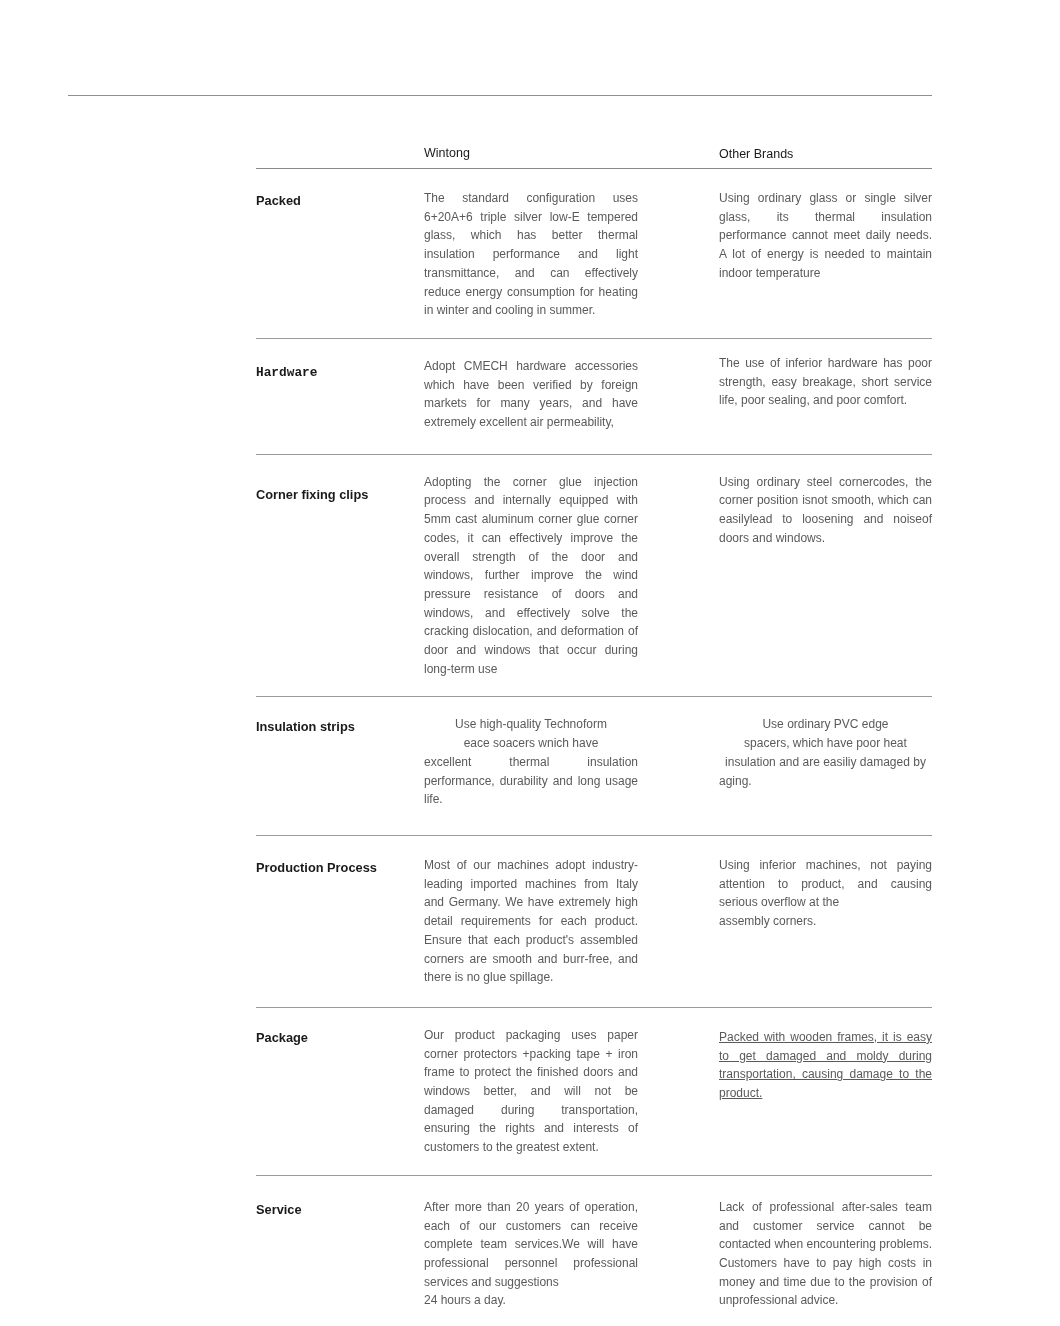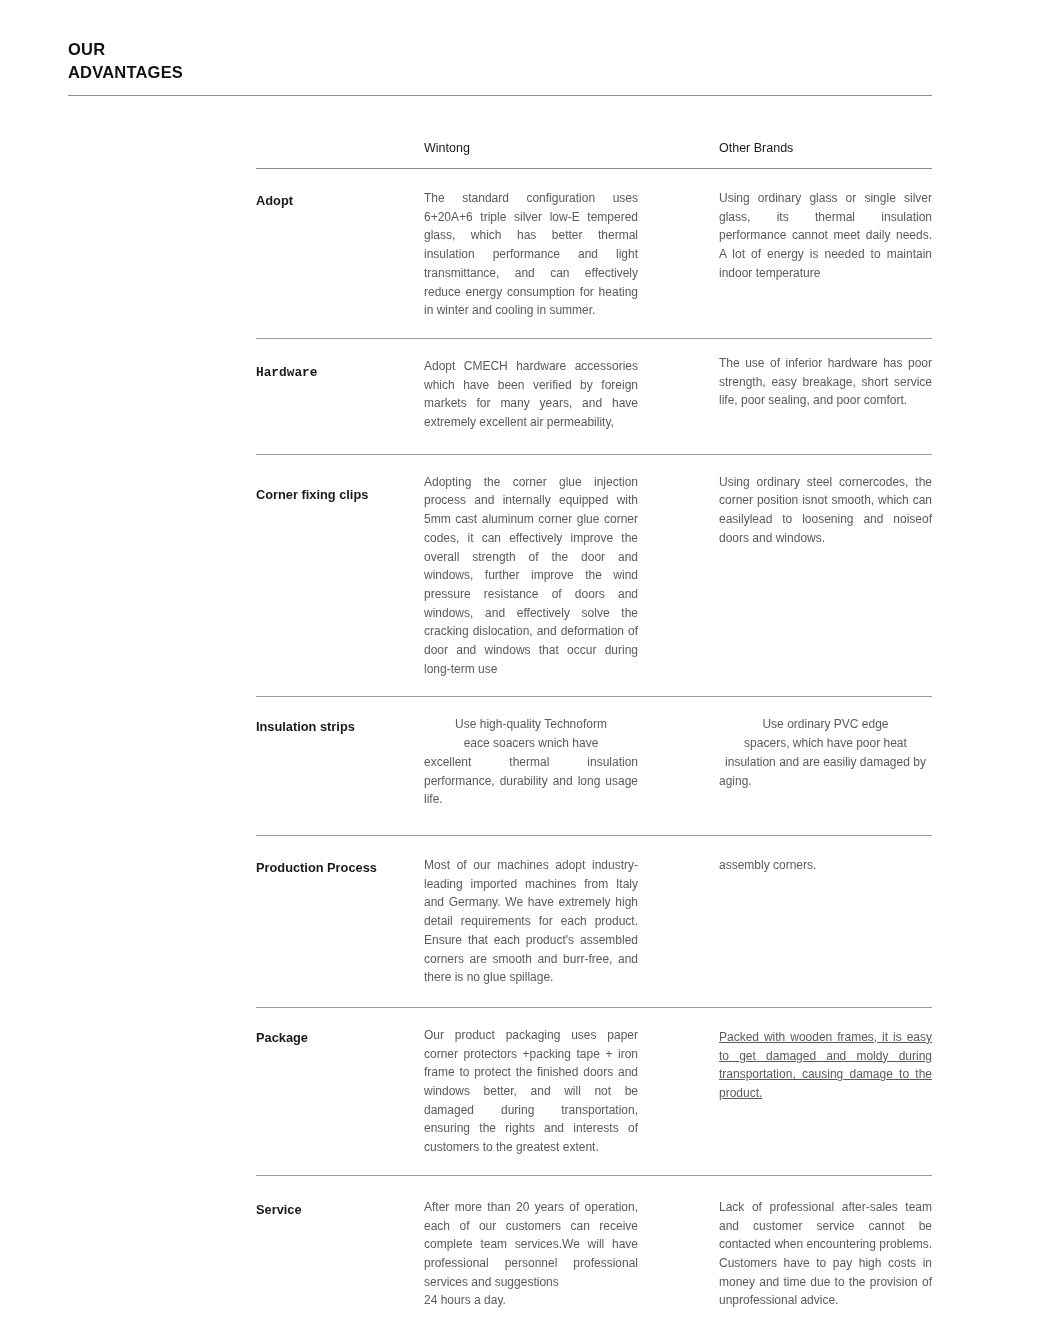--- a/index.html
+++ b/index.html
@@ -78,21 +78,21 @@
   }
   .col-b {
     width: 213px;
     flex: 0 0 213px;
     box-sizing: border-box;
   }
 
   
   .thead {
     display: flex;
-    align-items: flex-start;
+    align-items: center;
     height: 28px;
   }
   .th {
     font-size: 12.5px;
     color: #1a1a1a;
     font-weight: normal;
     line-height: 16px;
   }
   .th-a { padding-bottom: 2px; }
   .th-b { padding-bottom: 0px; }
@@ -131,45 +131,39 @@
   .cell p:last-child { text-align-last: left; }
 
   .cell-left { text-align: center; }
 
 </style>
 </head>
 <body>
 
 <div class="page">
 
-  <div class="header">
-    <div class="header-title">
-      <div>OUR</div>
-      <div>ADVANTAGES</div>
-    </div>
-  </div>
   <div class="header-rule"></div>
 
   <div class="table">
 
     <div class="thead">
       <div class="col-label"></div>
       <div class="col-a">
         <div class="th th-a">Wintong</div>
       </div>
       <div class="col-gap"></div>
       <div class="col-b">
         <div class="th th-b">Other Brands</div>
       </div>
     </div>
     <div class="rule"></div>
 
     <div class="row" style="padding-top:20px; padding-bottom:18px;">
       <div class="col-label">
-        <div class="row-label" style="margin-top:3px;">Adopt</div>
+        <div class="row-label" style="margin-top:3px;">Packed</div>
       </div>
       <div class="col-a">
         <div class="cell">
             <p>The standard configuration uses 6+20A+6 triple silver low-E tempered glass, which has better thermal insulation performance and light transmittance, and can effectively reduce energy consumption for heating in winter and cooling in summer.</p>
           </div>
       </div>
       <div class="col-gap"></div>
       <div class="col-b">
         <div class="cell">
             <p>Using ordinary glass or single silver glass, its thermal insulation performance cannot meet daily needs. A lot of energy is needed to maintain indoor temperature</p>
@@ -240,20 +234,21 @@
         <div class="row-label" style="margin-top:3px;">Production Process</div>
       </div>
       <div class="col-a">
         <div class="cell">
             <p>Most of our machines adopt industry-leading imported machines from Italy and Germany. We have extremely high detail requirements for each product. Ensure that each product's assembled corners are smooth and burr-free, and there is no glue spillage.</p>
           </div>
       </div>
       <div class="col-gap"></div>
       <div class="col-b">
         <div class="cell">
+          <p>Using inferior machines, not paying attention to product, and causing serious overflow at the</p>
           <p class="cell-left">assembly corners.</p>
         </div>
       </div>
     </div>
     <div class="rule-thin"></div>
 
     <div class="row" style="padding-top:18px; padding-bottom:18px;">
       <div class="col-label">
         <div class="row-label" style="margin-top:3px;">Package</div>
       </div>

